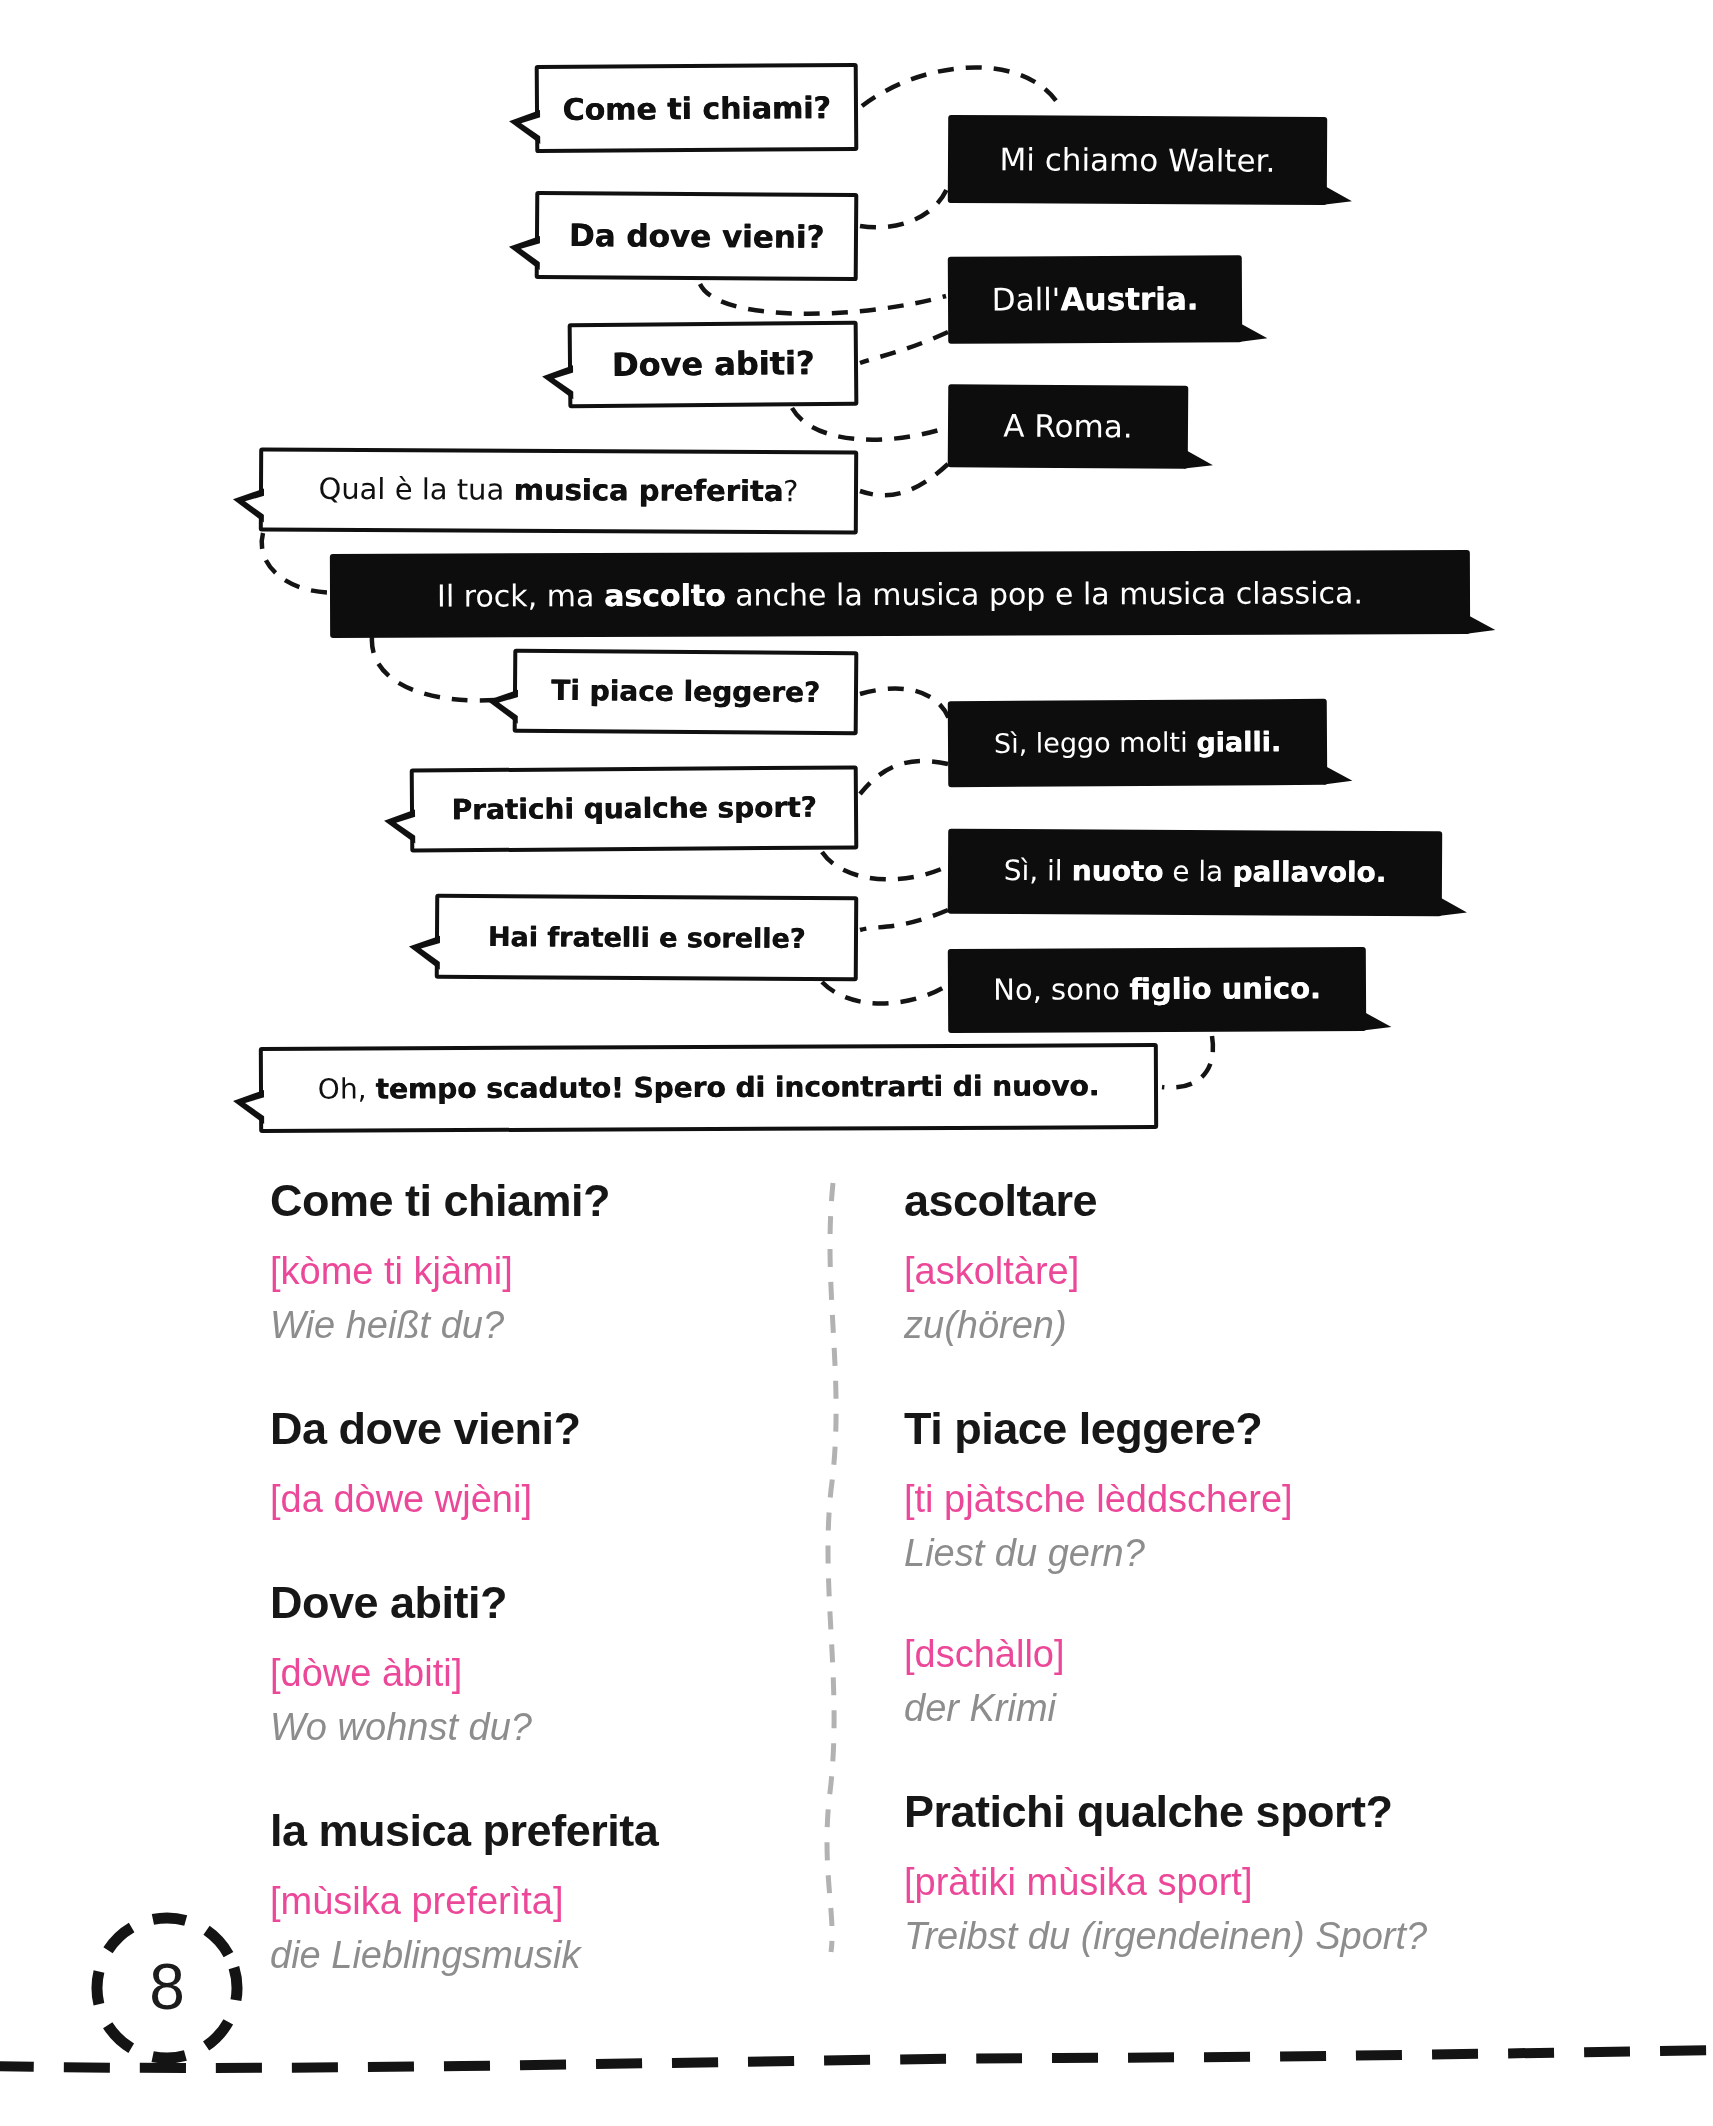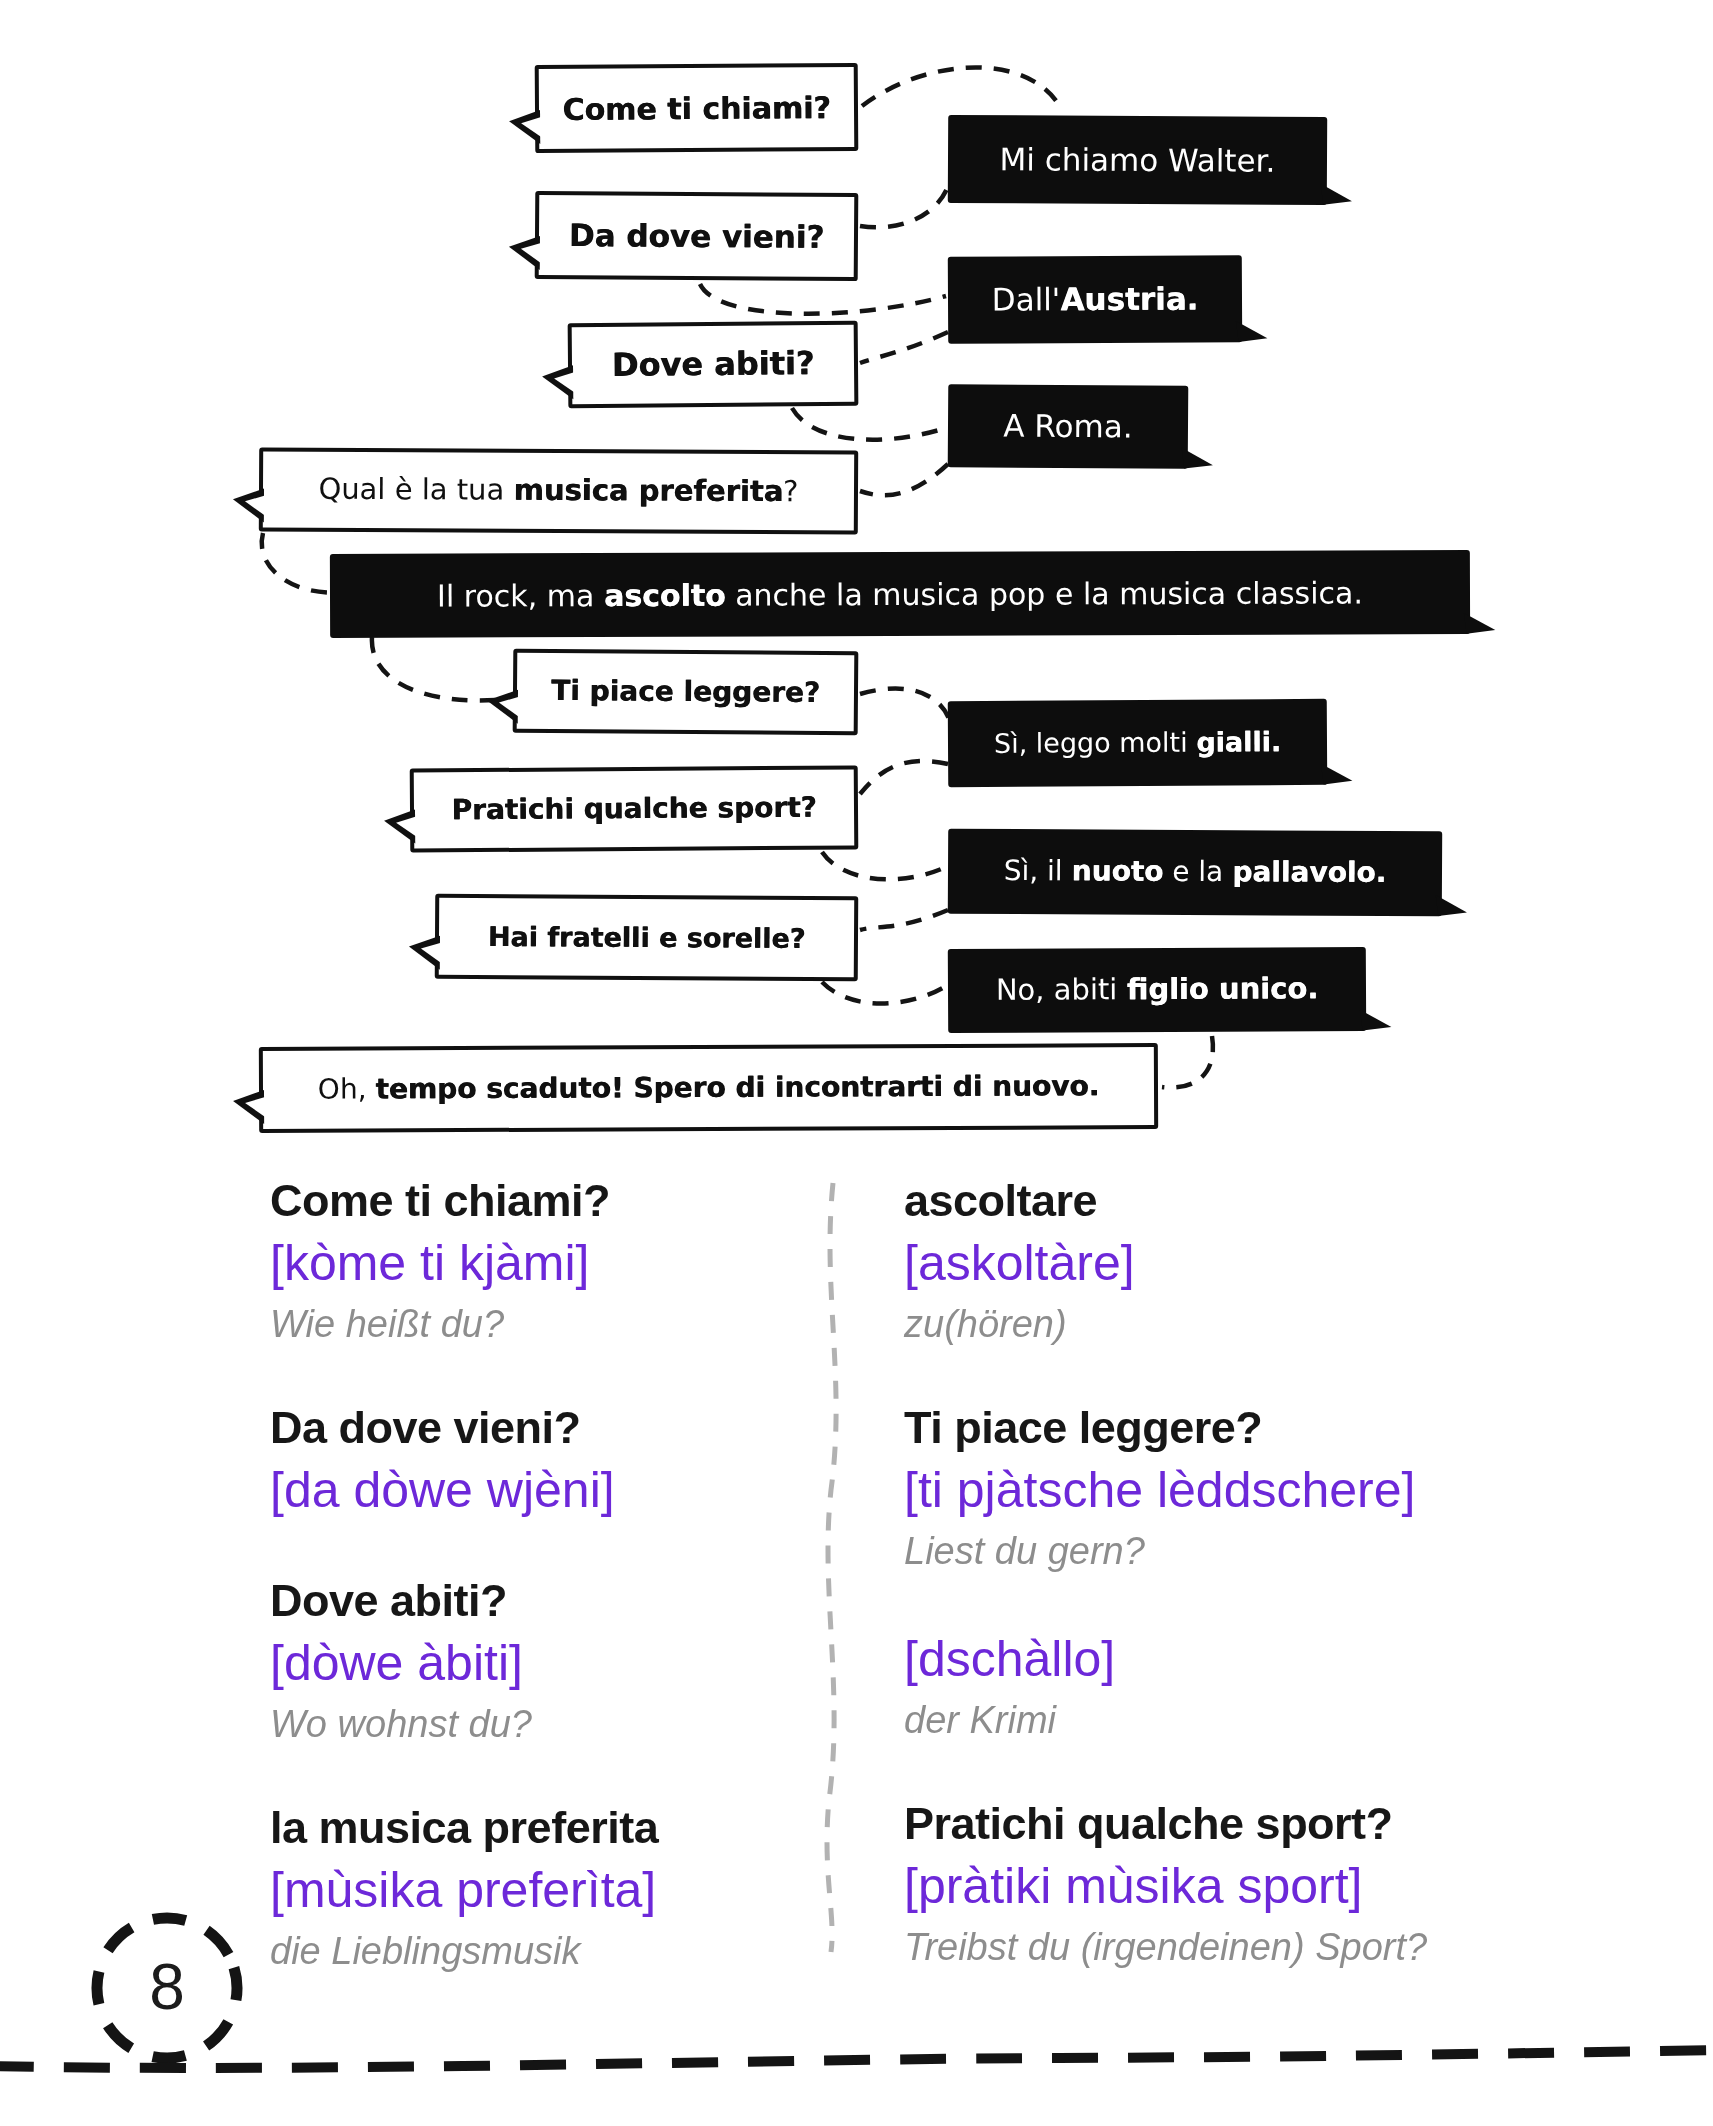--- a/index.html
+++ b/index.html
@@ -41,21 +41,21 @@
   .ta { position:absolute; right:-24px; bottom:2px; width:0; height:0;
     border-top:21px solid transparent; border-left:29px solid #0d0d0d;
     transform:rotate(-7deg); }
 
   
   .vocab-col { position:absolute; }
   #vocab-left { left:270px; top:1176px; width:560px; }
   #vocab-right { left:904px; top:1176px; width:640px; }
   .ventry { margin-bottom:57px; font-family:"Liberation Sans", sans-serif; }
   .vhead { font-size:45px; font-weight:700; color:#171717; letter-spacing:-0.5px; line-height:1.13; }
-  .vpron { font-size:50px; color:#6d28d9; margin-top:7px; line-height:1.16; }
+  .vpron { font-size:38px; color:#ec4899; margin-top:22px; line-height:1.16; }
   .vtrans { font-size:38px; color:#8d8d8d; font-style:italic; margin-top:10px; line-height:1.16; }
 
   .page-number {
     position:absolute; left:167px; top:1988px; transform:translate(-50%,-52%);
     font-family:"Liberation Sans", sans-serif; font-size:64px; font-weight:400;
     color:#1c1c1c; z-index:2;
   }
 </style>
 </head>
 <body>
@@ -139,21 +139,21 @@
       <div class="bubble answer" style="left: 948px; top: 830px; width: 494px; height: 85px; transform: rotate(0.3deg); font-size: 28px;">
         <span class="btext"><span>Sì, il </span><span class="seg-b">nuoto</span><span> e la </span><span class="seg-b">pallavolo.</span></span>
         <i class="ta"></i>
       </div>
       <div class="bubble question" style="left: 435px; top: 895px; width: 423px; height: 85px; transform: rotate(0.35deg); font-size: 27px;">
         <span class="btext"><span class="seg-b">Hai fratelli e sorelle?</span></span>
         <i class="tq-out"></i>
         <i class="tq-in"></i>
       </div>
       <div class="bubble answer" style="left: 948px; top: 948px; width: 418px; height: 84px; transform: rotate(-0.3deg); font-size: 29px;">
-        <span class="btext"><span>No, abiti </span><span class="seg-b">figlio unico.</span></span>
+        <span class="btext"><span>No, sono </span><span class="seg-b">figlio unico.</span></span>
         <i class="ta"></i>
       </div>
       <div class="bubble question" style="left: 259px; top: 1045px; width: 899px; height: 86px; transform: rotate(-0.25deg); font-size: 28px;">
         <span class="btext"><span>Oh, </span><span class="seg-b">tempo scaduto! Spero di incontrarti di nuovo.</span></span>
         <i class="tq-out"></i>
         <i class="tq-in"></i>
       </div>
     </div>
 
   <div id="vocab-left" class="vocab-col">

